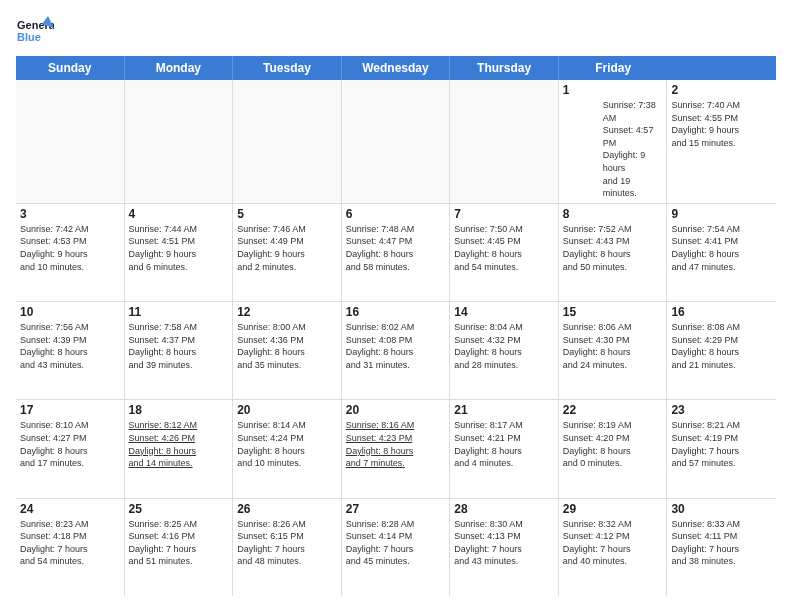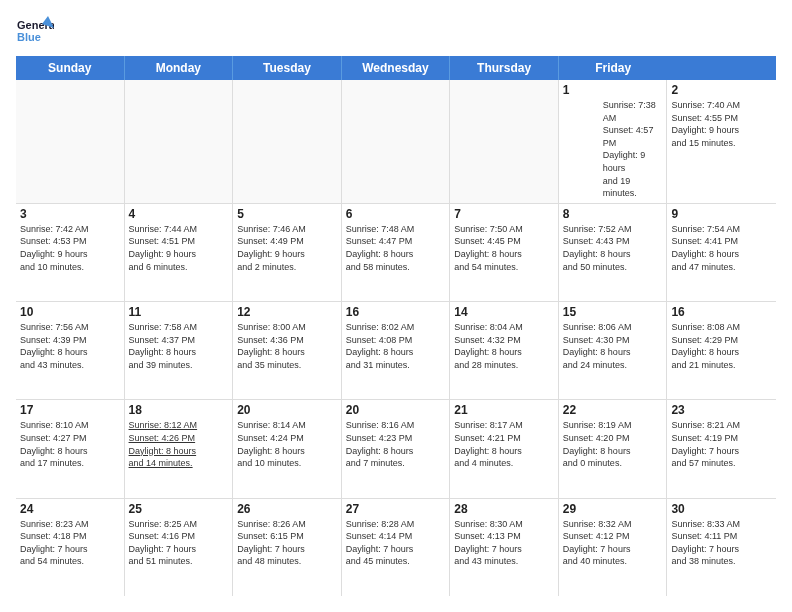--- a/index.html
+++ b/index.html
@@ -263,21 +263,21 @@
           </div>
           <div class="cal-cell">
             <div class="day-num">20</div>
             <div class="cell-info" style="white-space: pre-line;">Sunrise: 8:14 AM
 Sunset: 4:24 PM
 Daylight: 8 hours
 and 10 minutes.</div>
           </div>
           <div class="cal-cell">
             <div class="day-num">20</div>
-            <div class="cell-info" style="white-space: pre-line;">Sunrise: 8:16 AM
+            <div class="cell-info" style="white-space: pre-line; text-decoration: underline;">Sunrise: 8:16 AM
 Sunset: 4:23 PM
 Daylight: 8 hours
 and 7 minutes.</div>
           </div>
           <div class="cal-cell">
             <div class="day-num">21</div>
             <div class="cell-info" style="white-space: pre-line;">Sunrise: 8:17 AM
 Sunset: 4:21 PM
 Daylight: 8 hours
 and 4 minutes.</div>

